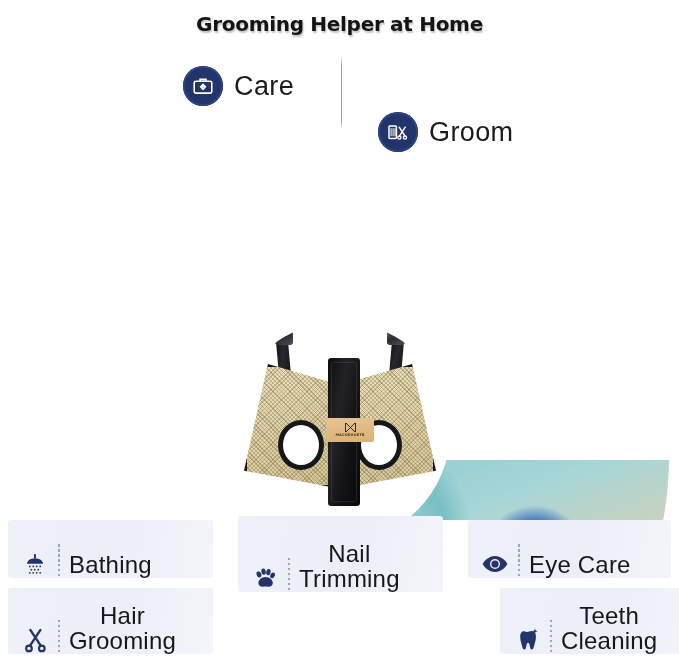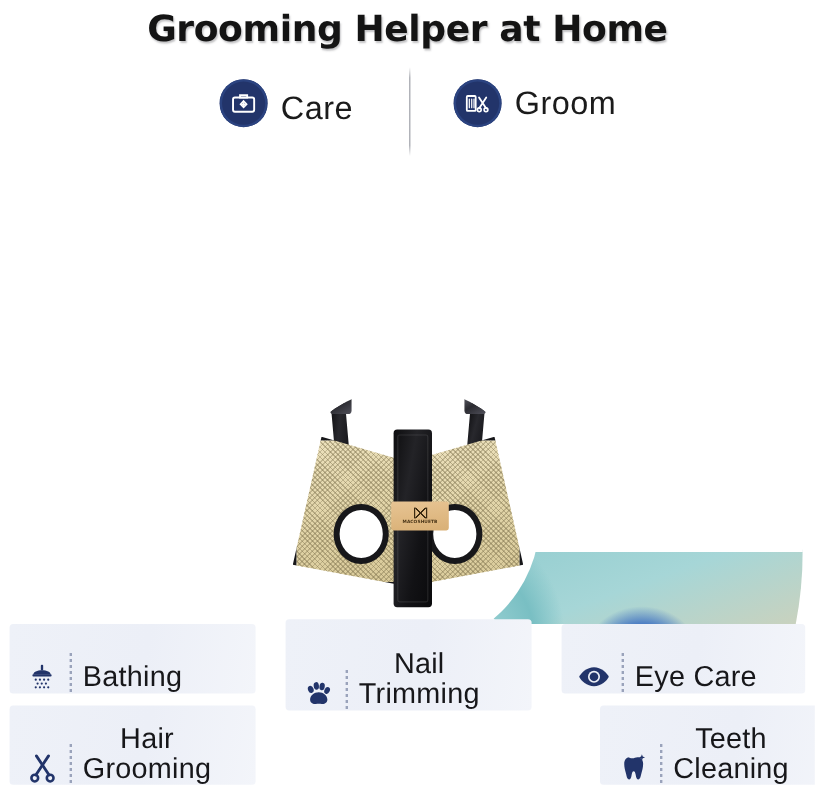--- a/index.html
+++ b/index.html
@@ -19,40 +19,40 @@
   }
 
   
   .title-bar {
     position:absolute;
     left:0; top:0; width:679px; height:48px;
     display:flex; align-items:center; justify-content:center;
   }
   .title-text {
     font-family:"DejaVu Sans", sans-serif;
-    font-size:30px;
+    font-size:20px;
     font-weight:bold;
     color:#141414;
     letter-spacing:-0.3px;
     text-shadow:1px 1.5px 1.6px rgba(120,120,125,0.45);
     white-space:nowrap;
   }
 
   
   .cat-row {
     position:absolute;
     left:0; top:52px; width:679px; height:78px;
   }
   .cat {
     position:absolute;
     top:14px;
     display:flex; align-items:center; gap:11px;
   }
-  .cat-care  { left:183px;align-items:flex-end; }
-  .cat-groom { left:378px; }
+  .cat-care  { left:183px; }
+  .cat-groom { left:378px;margin-top:46px; }
 
   .cat-badge {
     width:40px; height:40px; border-radius:50%;
     background:#22346a;
     display:flex; align-items:center; justify-content:center;
     flex:none;
     box-shadow:inset 0 0 0 2px #2b4380;
   }
   .cat-badge svg { display:block; }
 

